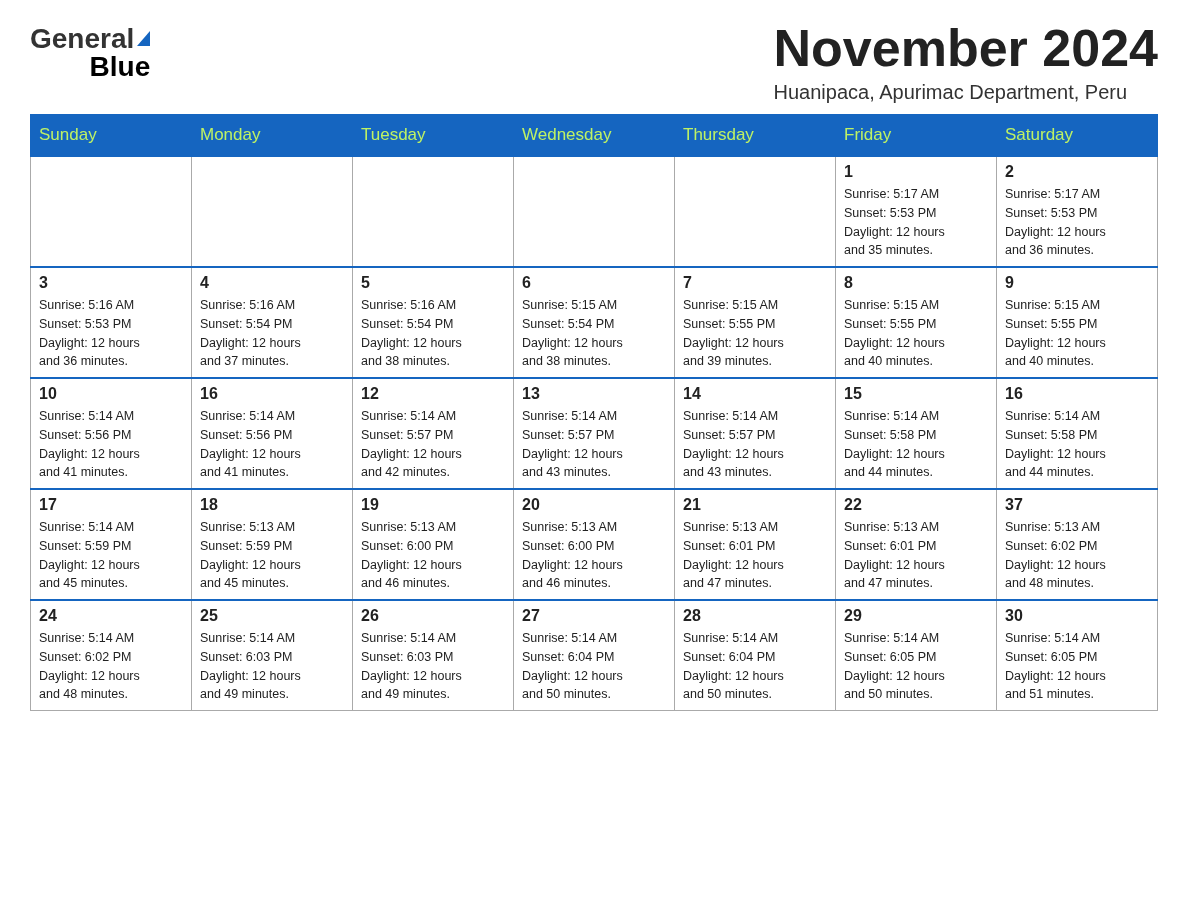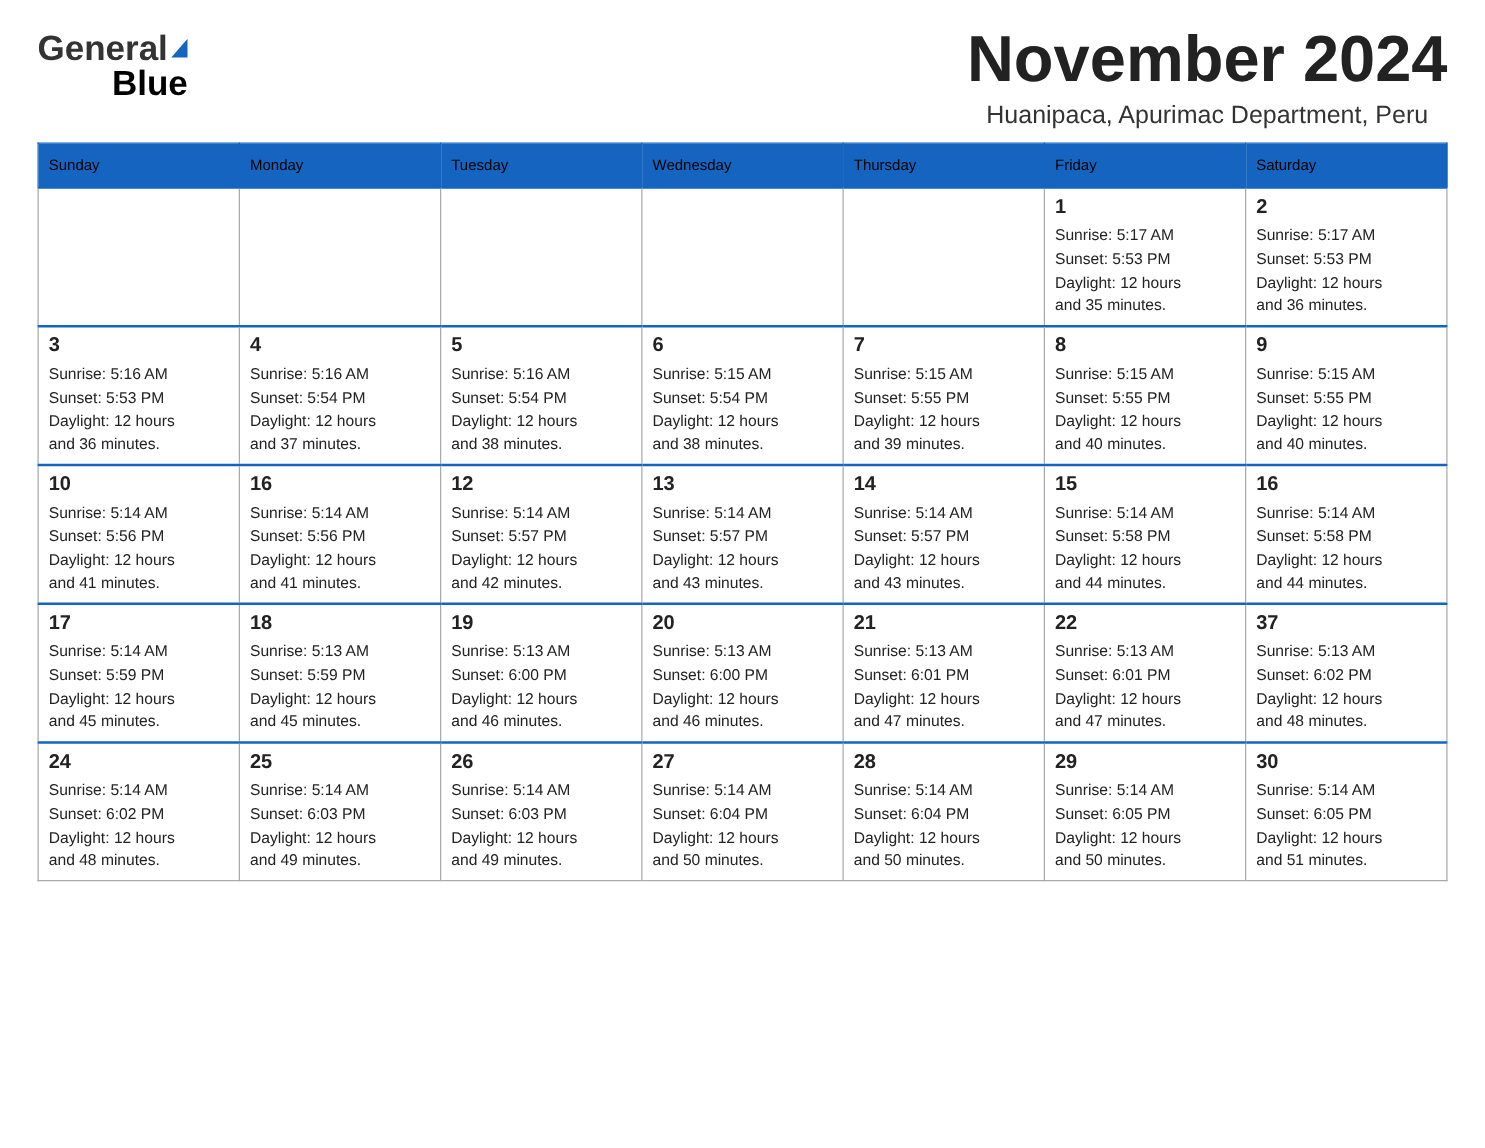--- a/index.html
+++ b/index.html
@@ -32,42 +32,42 @@
       font-size: 28px;
       font-weight: bold;
       color: #000000;
       line-height: 1;
     }
     .logo-line {
       display: flex;
       align-items: center;
     }
     .title-block {
-      text-align: center;
+      text-align: left;
     }
     .title-month {
       font-size: 52px;
       font-weight: bold;
       color: #222;
       line-height: 1.1;
     }
     .title-location {
       font-size: 20px;
       color: #333;
       margin-top: 4px;
     }
     .calendar-table {
       width: 100%;
       border-collapse: collapse;
       margin-top: 10px;
     }
     .calendar-table th {
       background-color: #1565c0;
-      color: #000000;
-      font-size: 12px;
+      color: #bef264;
+      font-size: 17px;
       font-weight: normal;
       padding: 10px 8px;
       text-align: left;
       border: 1px solid #1565c0;
     }
     .calendar-table td {
       border: 1px solid #aaa;
       vertical-align: top;
       padding: 6px 8px;
       width: calc(100% / 7);

